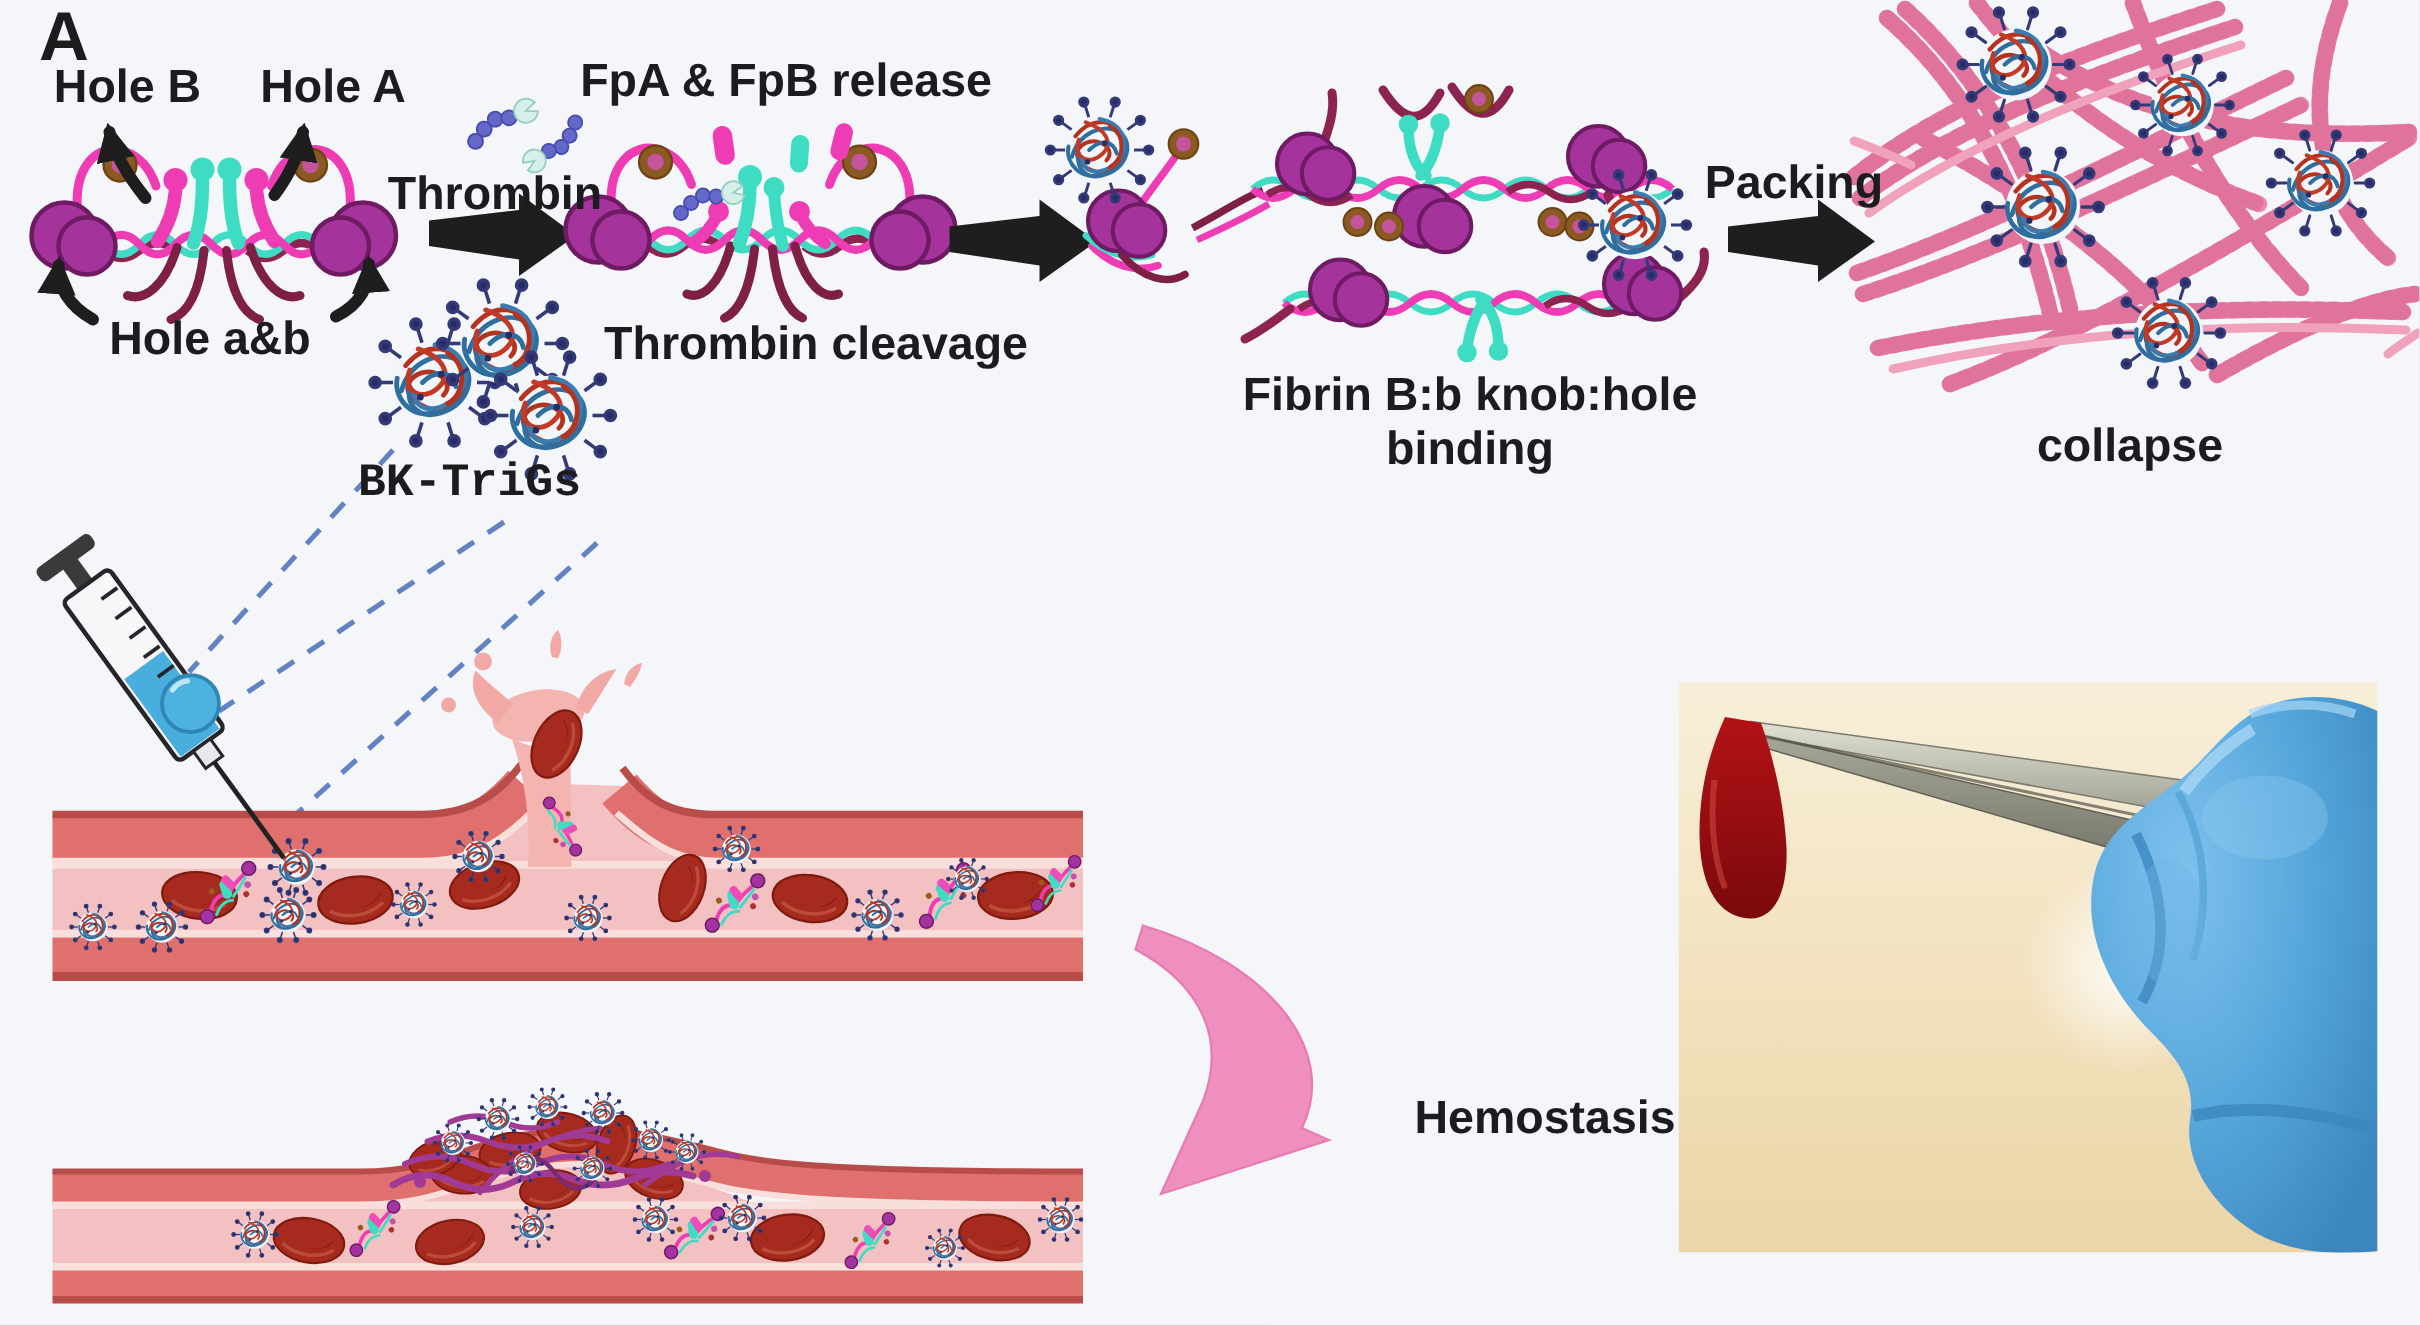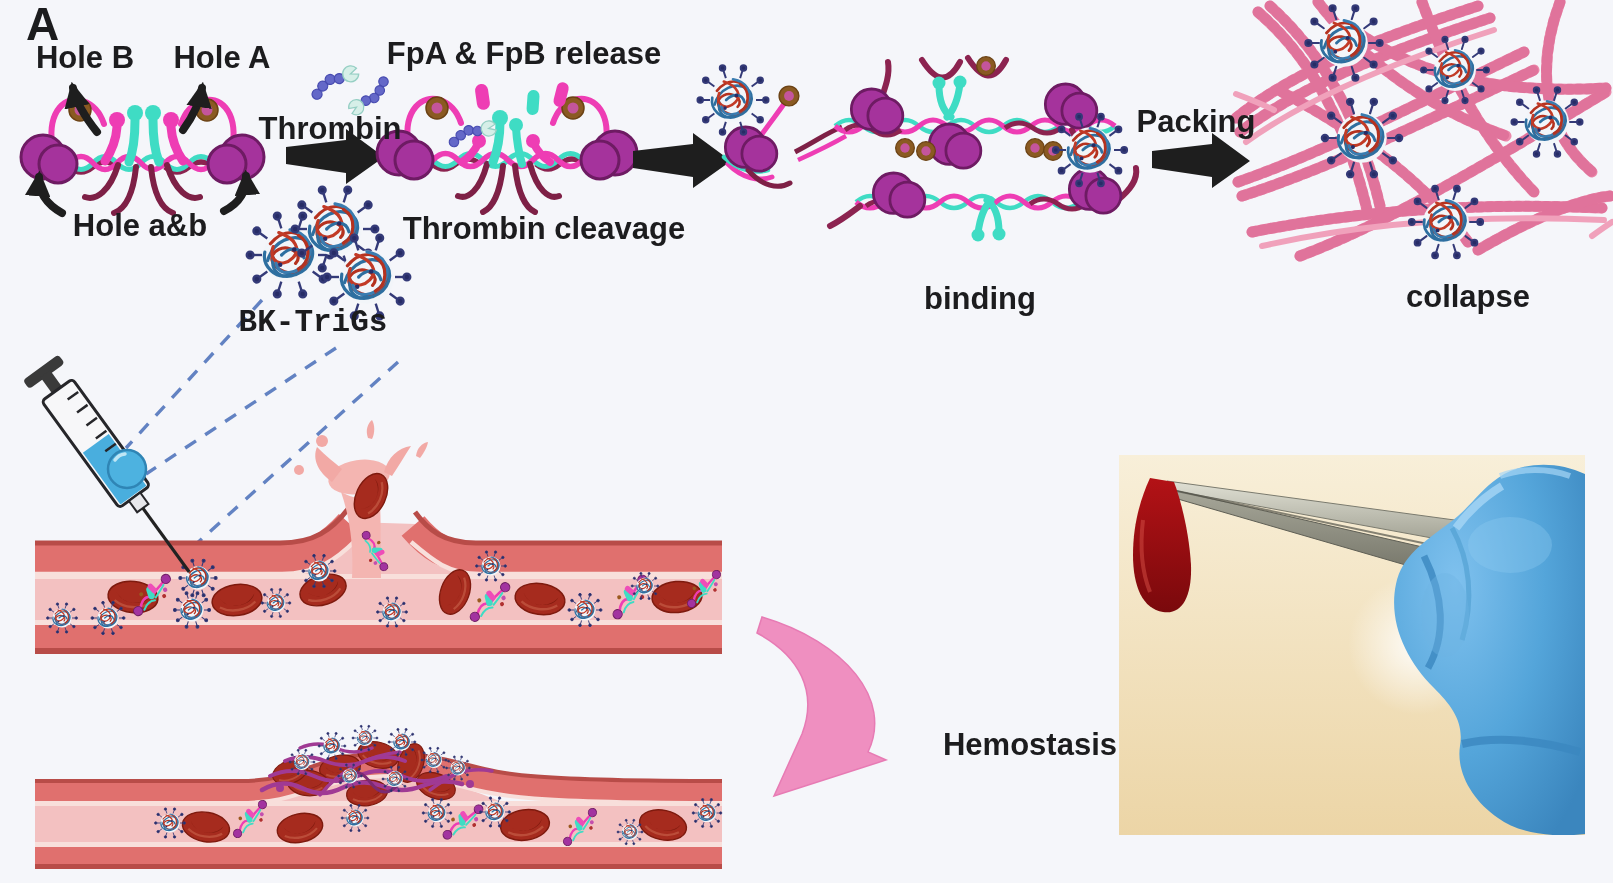--- a/index.html
+++ b/index.html
@@ -14,21 +14,21 @@
   .knob-a{left:222px;top:42px;}
   .hole-ab{left:140px;top:210px;}
   .thrombin{left:330px;top:113px;}
   .fpa{left:524px;top:38px;}
   .cleavage{left:544px;top:213px;}
   .bktrigs{left:313px;top:307px;font-family:Liberation Mono, monospace;}
   .fibrin1{left:980px;top:247px;}
   .fibrin2{left:980px;top:283px;}
   .packing{left:1196px;top:73px;margin-top:33px;}
   .clot1{left:1420px;top:245px;}
-  .clot2{left:1420px;top:281px;margin-left:48px;}
+  .clot2{left:1420px;top:281px;}
   .hemo{left:1030px;top:729px;}
 </style>
 </head>
 <body>
 
 <div class="canvas">
 
 <svg class="art" width="1613" height="883" viewBox="0 0 1613 883" xmlns="http://www.w3.org/2000/svg">
   <defs>
     <marker id="ah" viewBox="0 0 10 10" refX="7.5" refY="5" markerWidth="3.2" markerHeight="3.2" orient="auto-start-reverse">
@@ -490,18 +490,19 @@
 </svg>
 
 <div class="lbl panel-a">A</div>
 <div class="lbl ctr knob-b">Hole B</div>
 <div class="lbl ctr knob-a">Hole A</div>
 <div class="lbl ctr hole-ab">Hole a&amp;b</div>
 <div class="lbl ctr thrombin">Thrombin</div>
 <div class="lbl ctr fpa">FpA &amp; FpB release</div>
 <div class="lbl ctr cleavage">Thrombin cleavage</div>
 <div class="lbl ctr bktrigs">BK-TriGs</div>
+<div class="lbl ctr fibrin1">Fibrin B:b knob:hole</div>
 <div class="lbl ctr fibrin2">binding</div>
 <div class="lbl ctr packing">Packing</div>
 <div class="lbl ctr clot2">collapse</div>
 <div class="lbl ctr hemo">Hemostasis</div>
 
 </div>
 
 </body></html>

